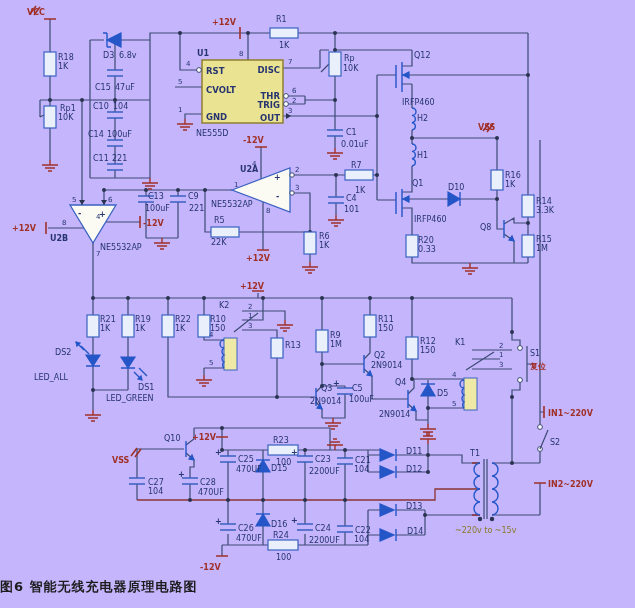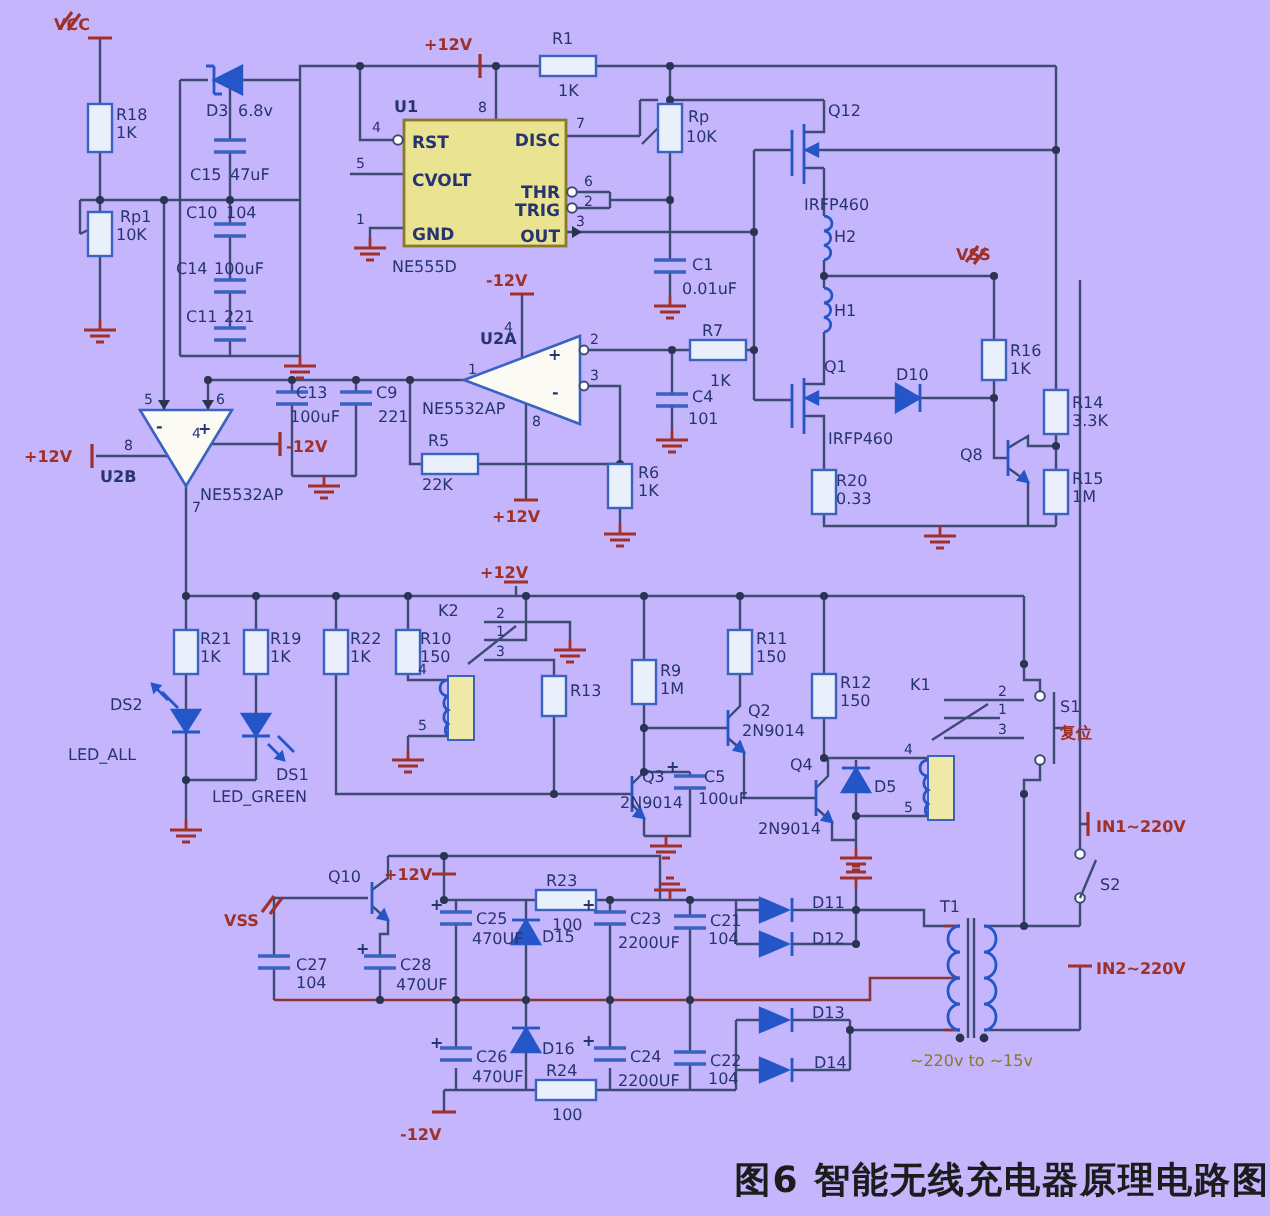--- a/index.html
+++ b/index.html
@@ -19,22 +19,22 @@
   .tk{stroke:#a03028;stroke-width:1.6;fill:none;}
   .bub{fill:#fff;stroke:#3d4b73;stroke-width:1;}
   .dot{fill:#2a3350;}
   text{user-select:none;}
   .l{fill:#273470;font-size:8px;}
   .lb{fill:#273470;font-size:8px;font-weight:bold;}
   .p{fill:#273470;font-size:7px;}
   .r{fill:#a03028;font-size:8px;font-weight:bold;}
   .e{text-anchor:end;}
   .in555{fill:#273470;font-size:8.5px;font-weight:bold;}
-  .caption{position:absolute;left:0;right:0;top:578px;text-align:right;
-           font-size:18px;font-weight:bold;color:#1c1c1c;letter-spacing:1px;
+  .caption{position:absolute;left:0;right:0;top:578px;text-align:left;
+           font-size:13px;font-weight:bold;color:#1c1c1c;letter-spacing:1px;
            font-family:"DejaVu Sans",sans-serif;}
 </style>
 </head>
 <body>
 
 <div class="stage">
 <svg width="635" height="608" viewBox="0 0 635 608">
 <defs>
   <g id="gd">
           <path class="gd" d="M0,0 V5 M-8,5 H8 M-5,8 H5 M-2,11 H2"></path>

